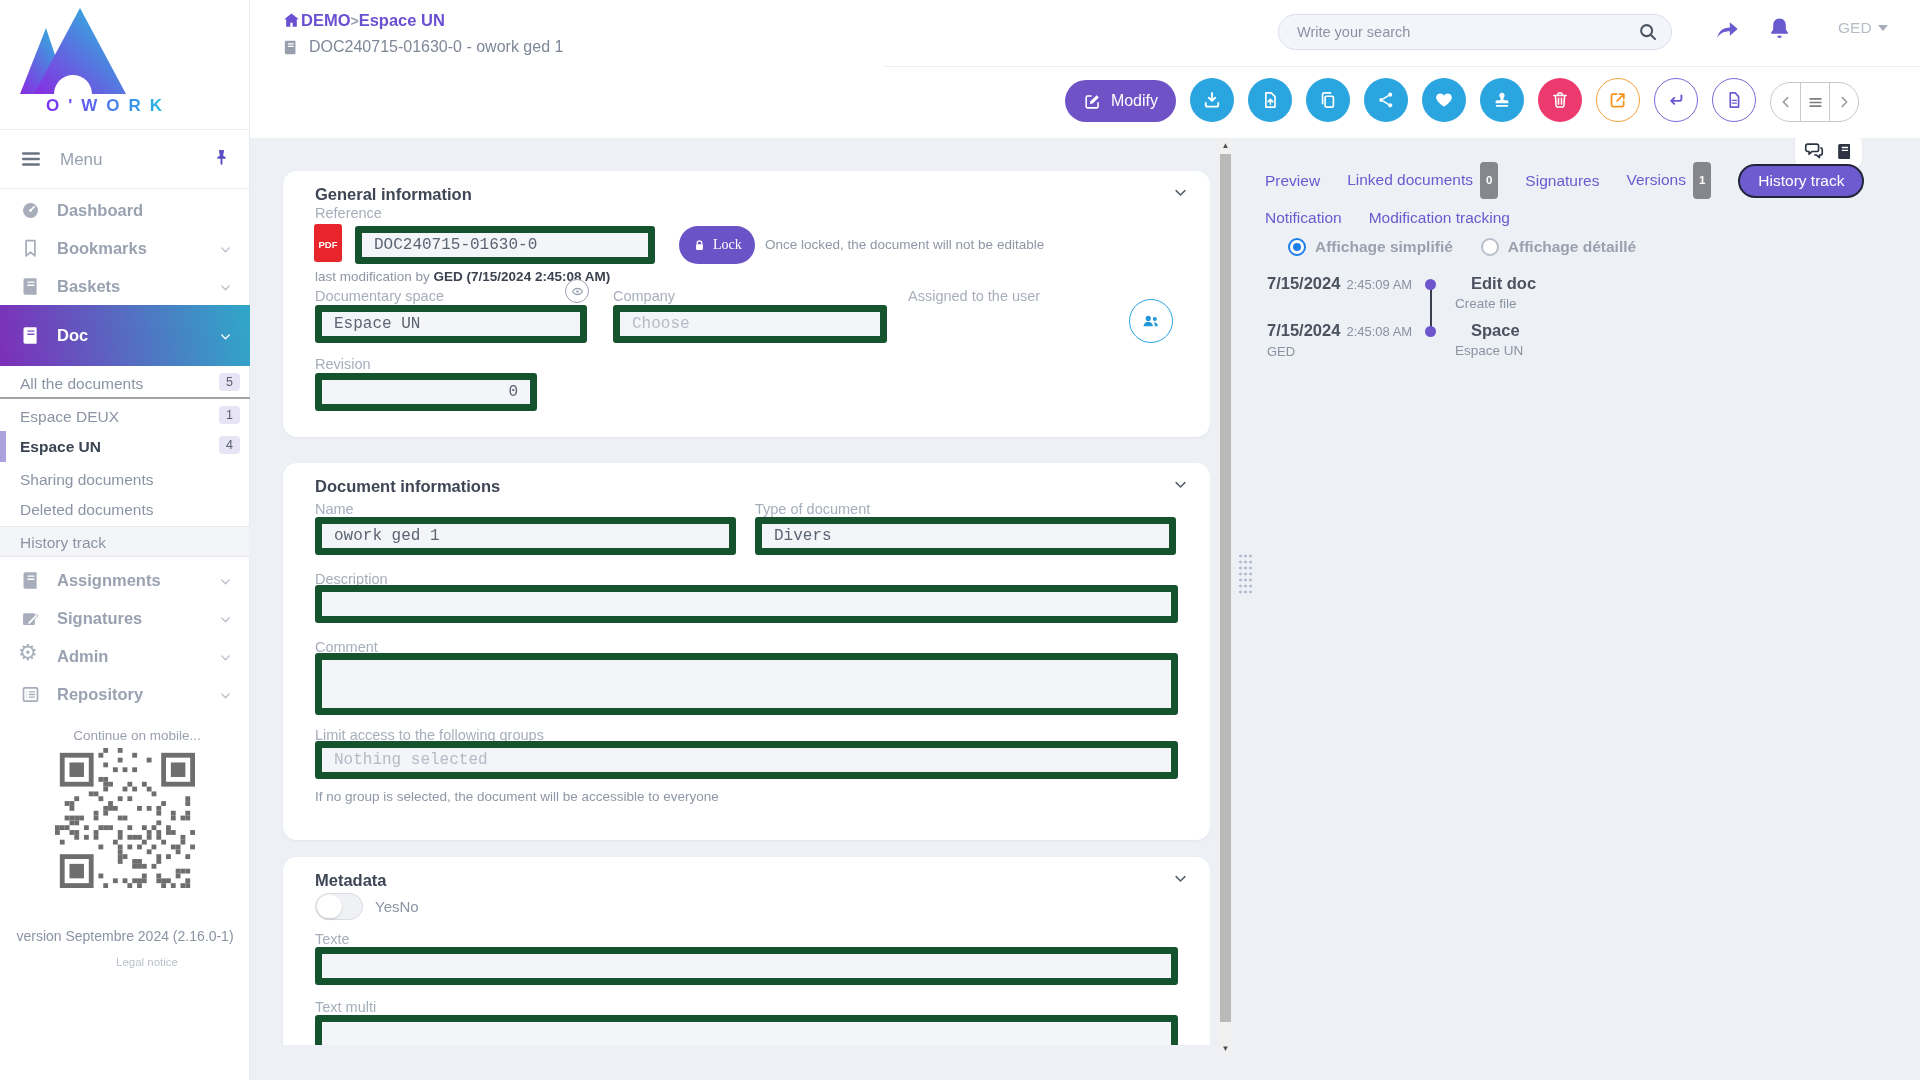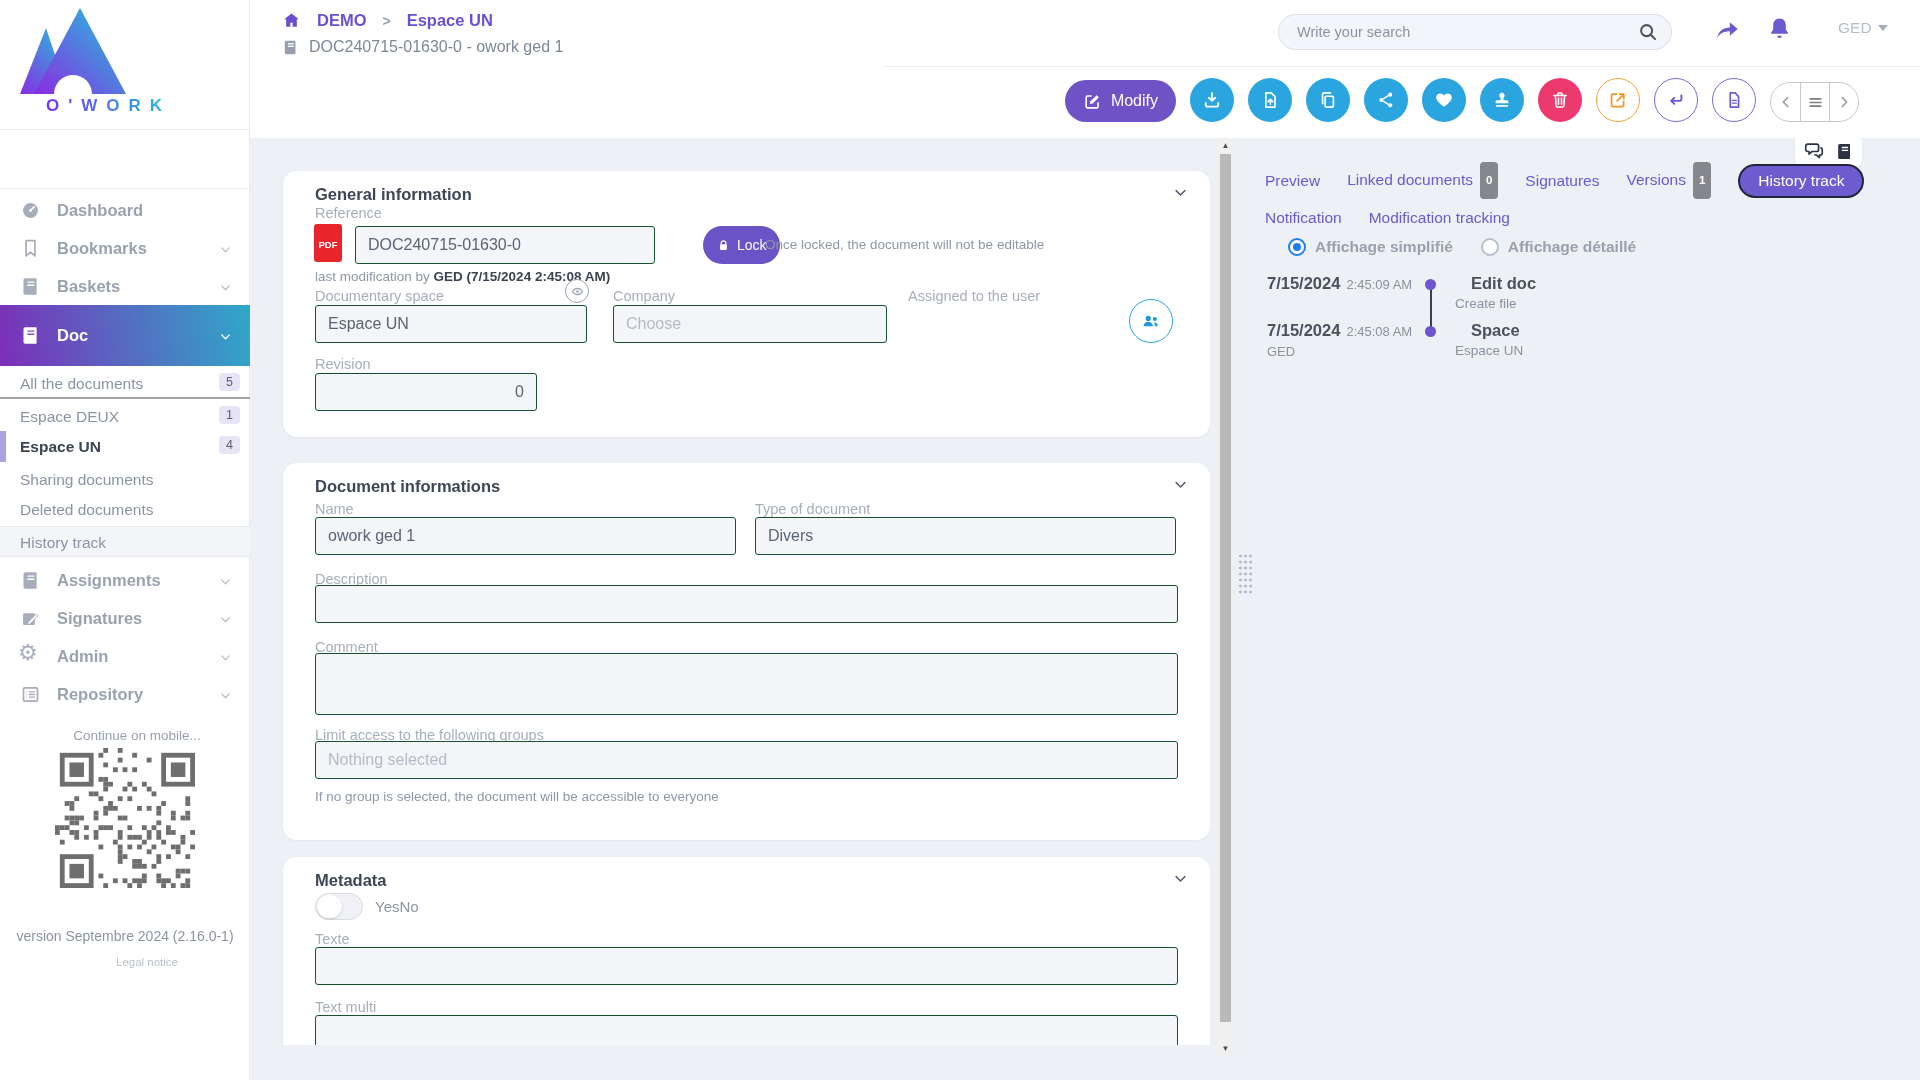--- a/index.html
+++ b/index.html
@@ -40,21 +40,21 @@
   #sub-espace-un .sublabel { left:14px; font-weight:700; color:#3b4453; }
   #sub-history { background:#f4f5f8; border-top:1px solid #e8e9ee; border-bottom:1px solid #e8e9ee; }
 
   #mobile-hint { position:absolute; left:0; top:728px; width:250px; text-align:center; font-size:13.5px; color:#9aa1ae;margin-left:12px; }
   #qr-wrap { position:absolute; left:55px; top:748px; width:140px; height:140px; }
   #version-text { position:absolute; left:0; top:928px; width:250px; text-align:center; font-size:14px; color:#8b93a3; }
   #legal-link { position:absolute; left:0; top:956px; width:250px; text-align:center; font-size:11.5px; color:#b9bfca; cursor:pointer;padding-left:44px; }
 
   
   #topbar { position:absolute; left:250px; top:0; width:1670px; height:138px; background:#fff; }
-  #bc1 { position:absolute; left:32px; top:11px; display:flex; align-items:center; gap:16px; }
+  #bc1 { position:absolute; left:32px; top:11px; display:flex; align-items:center; gap:0; }
   #bc1 .bc-link { font-size:16.5px; font-weight:700; color:#6a4fd0; cursor:pointer; }
   #bc1 .bc-sep { font-size:14px; color:#98a0ad; font-weight:700; }
   #bc2 { position:absolute; left:32px; top:38px; display:flex; align-items:center; gap:10px; }
   #bc2 .bc-doc { font-size:16px; color:#7e8798; }
   #search-box { position:absolute; left:1028px; top:14px; width:394px; height:36px; background:#f4f5fb;
     border:1px solid #dadded; border-radius:18px; }
   #search-box input { position:absolute; left:18px; top:0; width:330px; height:34px; border:none; outline:none;
     background:transparent; font-size:14.5px; color:#5a6372; font-family:"Liberation Sans",sans-serif; }
   #search-box input::placeholder { color:#8b93a3; }
   #search-box .mag { position:absolute; right:12px; top:6px; color:#4a5260; cursor:pointer; }
@@ -82,32 +82,32 @@
   #content { position:absolute; left:250px; top:138px; width:1670px; height:942px; background:#edf0f5; }
   #scroll-area { position:absolute; left:0; top:0; width:960px; height:907px; overflow:hidden; }
   .card { position:absolute; left:33px; width:927px; background:#fff; border-radius:14px;
     box-shadow:0 1px 3px rgba(40,50,80,.05); }
   #card-general { top:33px; height:266px; }
   #card-docinfo { top:325px; height:377px; }
   #card-metadata { top:719px; height:400px; }
   .card-title { position:absolute; top:14px; left:32px; font-size:16.5px; font-weight:700; color:#3e4655; }
   .card-chev { position:absolute; top:14px; right:22px; color:#555e6c; cursor:pointer; }
   .lbl { position:absolute; font-size:14.5px; color:#a7aebb; }
-  .inp { position:absolute; height:38px; background:#f3f5f8; border:1px solid #14532d; border-radius:3px;
-    font-size:16px; color:#5b6473; padding:0 12px; font-family:Liberation Sans, sans-serif; }
+  .inp { position:absolute; height:38px; background:#f3f5f8; border:7px solid #14532d; border-radius:3px;
+    font-size:16px; color:#5b6473; padding:0 12px; font-family:Liberation Mono, monospace; }
   .inp::placeholder { color:#b4bac6; }
   textarea.inp { resize:none; padding-top:8px; }
   .hint { position:absolute; font-size:13.5px; color:#8e97a5; }
 
   
   #pdf-icon { position:absolute; left:30px; top:52px; }
   #ref-input { left:72px; top:55px; width:300px; }
-  #lock-btn { position:absolute; left:420px; top:55px; height:38px; padding:0 13px; border:none; border-radius:19px;
+  #lock-btn { position:absolute; left:396px; top:55px; height:38px; padding:0 13px; border:none; border-radius:19px;
     background:#6a53c7; color:#fff; font-size:14px; display:flex; align-items:center; gap:6px; cursor:pointer;
-    font-family:Liberation Sans, sans-serif; }
+    font-family:Liberation Serif, serif; }
   #lock-hint { left:482px; top:66px; }
   #lastmod { position:absolute; left:32px; top:98px; font-size:13.5px; color:#8e97a5; }
   #lastmod b { color:#3c4350; }
   #ds-label { left:32px; top:117px; }
   #eye-btn { position:absolute; left:282px; top:108px; width:24px; height:24px; border-radius:50%;
     border:1.5px solid #9aa2b1; color:#9aa2b1; display:flex; align-items:center; justify-content:center;
     background:#fff; cursor:pointer; }
   #company-label { left:330px; top:117px; }
   #assigned-label { left:625px; top:117px; }
   #ds-input { left:32px; top:134px; width:272px; }
@@ -187,20 +187,30 @@
           </linearGradient>
         </defs>
       <path d="M30 22 L52 88 L4 88 Z" fill="url(#lgm)"></path>
       <path d="M64 2 L110 88 L18 88 Z" fill="url(#lgm)"></path>
       <path d="M38 88 A19 19 0 0 1 76 88 Z" fill="#fff"></path>
     </svg>
     <div id="wordmark">O'WORK</div>
   </div>
   <div class="sep" style="top:129px"></div>
 
+  <div id="menu-row">
+    <svg class="ham ic" width="22" height="22" viewBox="0 0 24 24">
+        <path d="M3.5 6h17M3.5 12h17M3.5 18h17" stroke="currentColor" stroke-width="2.6" stroke-linecap="round"></path>
+      </svg>
+    <span class="mlabel">Menu</span>
+    <svg class="pin ic" width="19" height="19" viewBox="0 0 24 24">
+        <path d="M9 2.5h6v2.2l-1 4.8 3.2 2.3v1.7H6.8v-1.7L10 9.5 9 4.7z" fill="#5b4bc4"></path>
+        <path d="M12 13.5v6.5" stroke="#5b4bc4" stroke-width="2.4" stroke-linecap="round"></path>
+      </svg>
+  </div>
   <div class="sep" style="top:188px"></div>
 
   <div class="side-item" style="top:192px">
     <svg class="sicon ic" width="21" height="21" viewBox="0 0 24 24">
         <circle cx="12" cy="12" r="8.5" fill="currentColor"></circle>
         <path d="M12 12l4.2-4.2" stroke="#fff" stroke-width="2" stroke-linecap="round"></path>
         <circle cx="12" cy="12" r="1.7" fill="#fff"></circle>
       </svg>
     <span class="slabel">Dashboard</span>
   </div>

